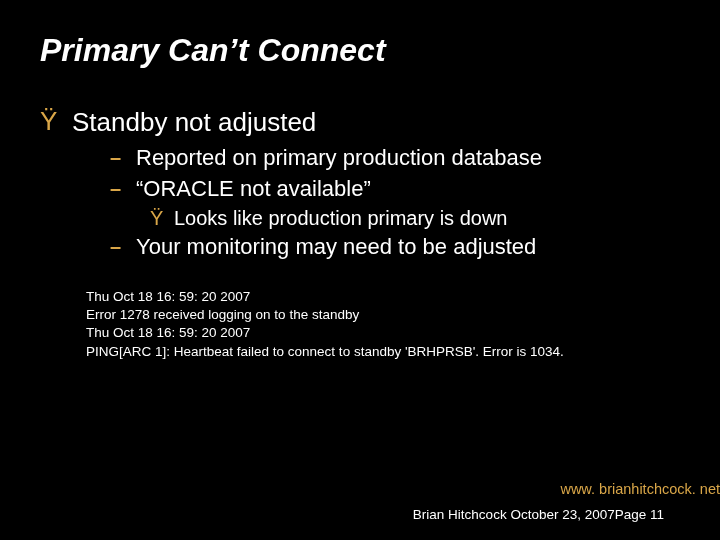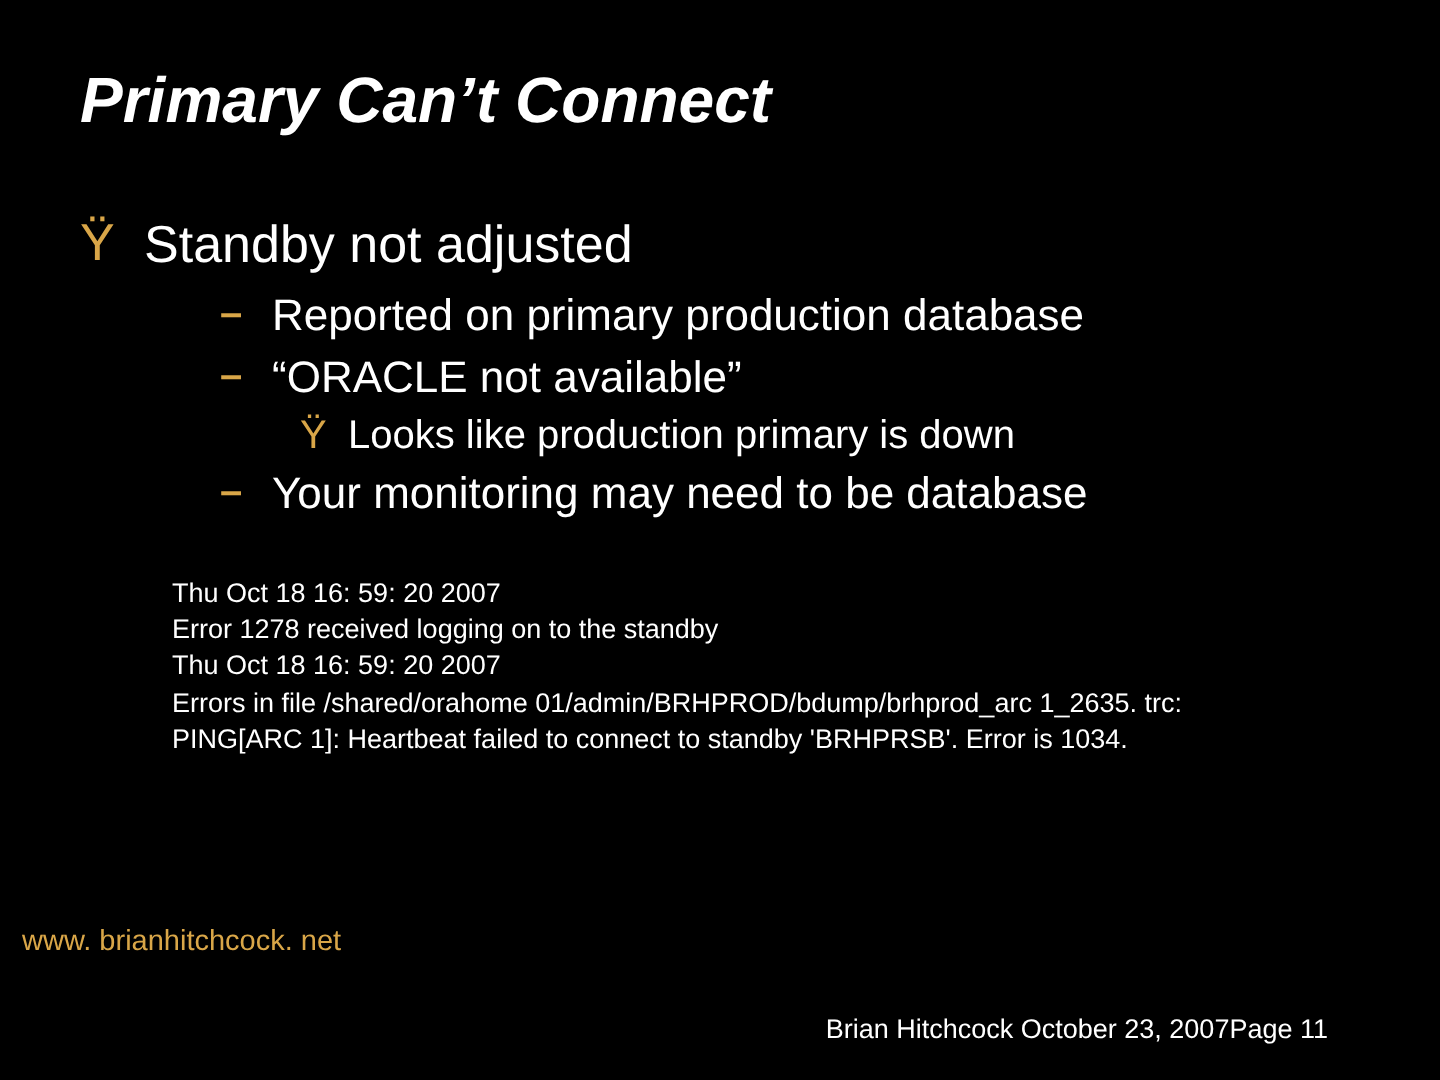--- a/index.html
+++ b/index.html
@@ -89,22 +89,23 @@
   }
   .footer {
     position: absolute;
     left: 0;
     bottom: 0;
     width: 100%;
   }
   .weblink {
     color: #d9a648;
     font-size: 14.5px;
-    padding-left: 11px;
-    margin-bottom: 28px;
+    padding-left: 24px;
+    margin-bottom: 10px;
+    text-align: right;
   }
   .footer-row {
     display: flex;
     justify-content: flex-end;
     align-items: center;
     padding: 0 56px 18px 56px;
     font-size: 13.5px;
     color: #fff;
   }
 </style>
@@ -132,30 +133,29 @@
       <div class="text">“ORACLE not available”</div>
     </div>
 
     <div class="bullet-lvl3">
       <div class="mark">Ÿ</div>
       <div class="text">Looks like production primary is down</div>
     </div>
 
     <div class="bullet-lvl2">
       <div class="dash">–</div>
-      <div class="text">Your monitoring may need to be database</div>
+      <div class="text">Your monitoring may need to be adjusted</div>
     </div>
 
   </div>
 
   <div class="log-block">
     <div>Thu Oct 18 16: 59: 20 2007</div>
     <div>Error 1278 received logging on to the standby</div>
     <div>Thu Oct 18 16: 59: 20 2007</div>
-    <div>Errors in file /shared/orahome 01/admin/BRHPROD/bdump/brhprod_arc 1_2635. trc:</div>
     <div>PING[ARC 1]: Heartbeat failed to connect to standby 'BRHPRSB'. Error is 1034.</div>
   </div>
 
   <div class="footer">
     <div class="weblink">www. brianhitchcock. net</div>
     <div class="footer-row">
       <div>Brian Hitchcock  October 23, 2007</div>
       <div>Page 11</div>
     </div>
   </div>

